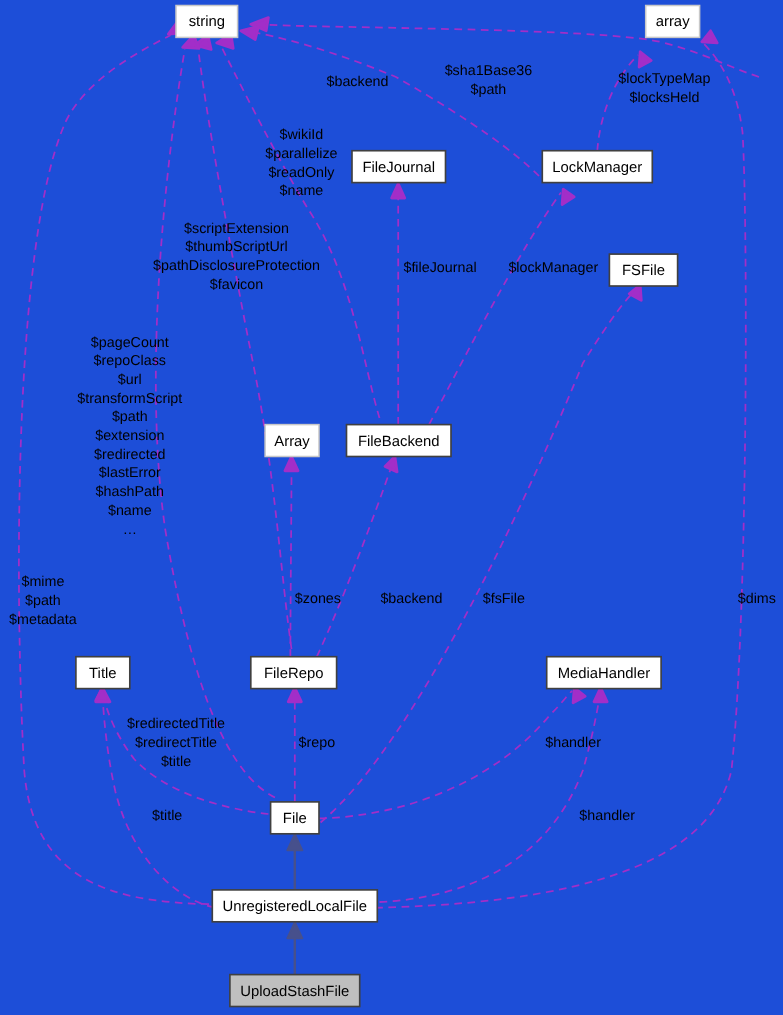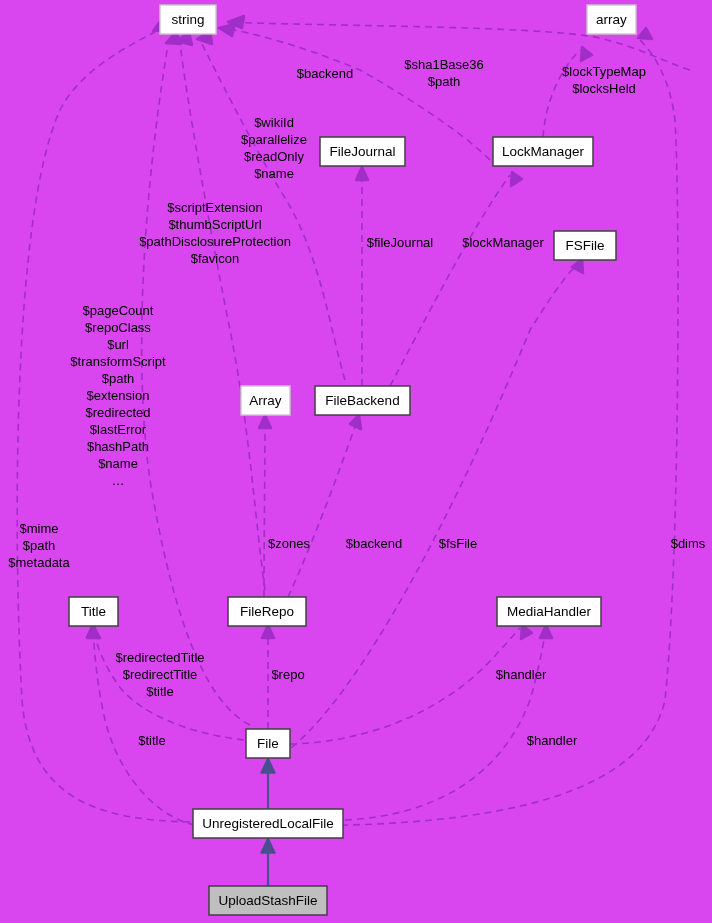--- a/index.html
+++ b/index.html
@@ -4,21 +4,21 @@
 <style>
   html, body {
     margin: 0;
     padding: 0;
     background: #ffffff;
   }
   #diagram-root {
     position: relative;
     width: 712px;
     height: 923px;
-    background: #d946ef;
+    background: #1d4ed8;
     font-family: "Liberation Sans", sans-serif;
     overflow: hidden;
   }
   svg.uml-canvas {
     position: absolute;
     top: 0;
     left: 0;
     width: 712px;
     height: 923px;
   }

